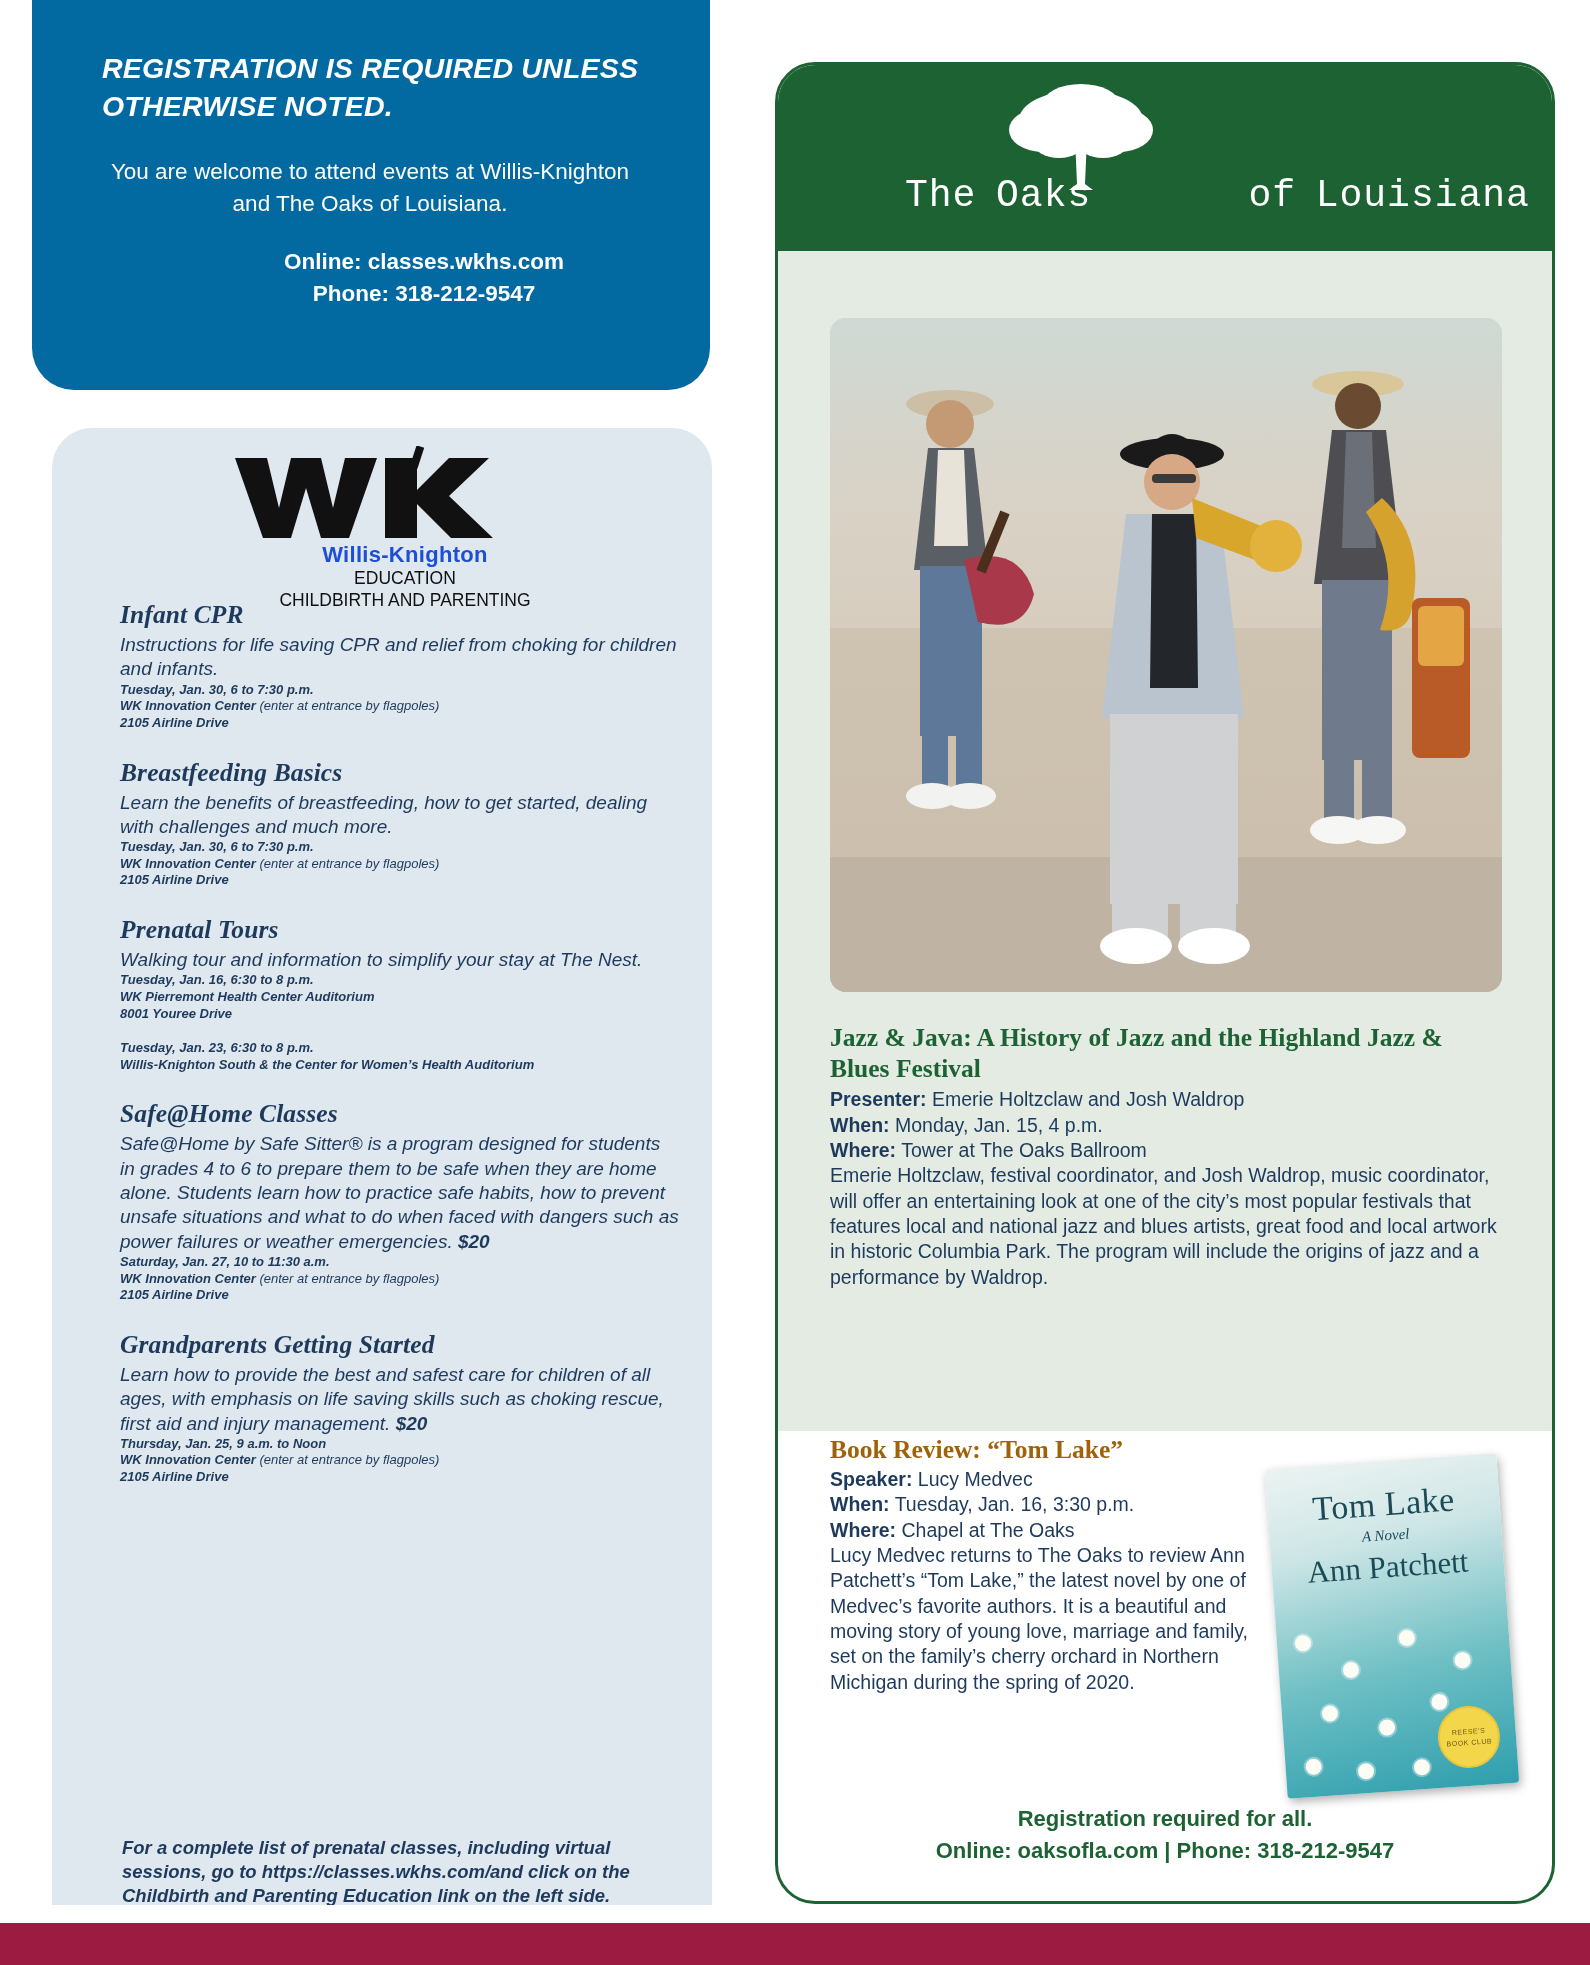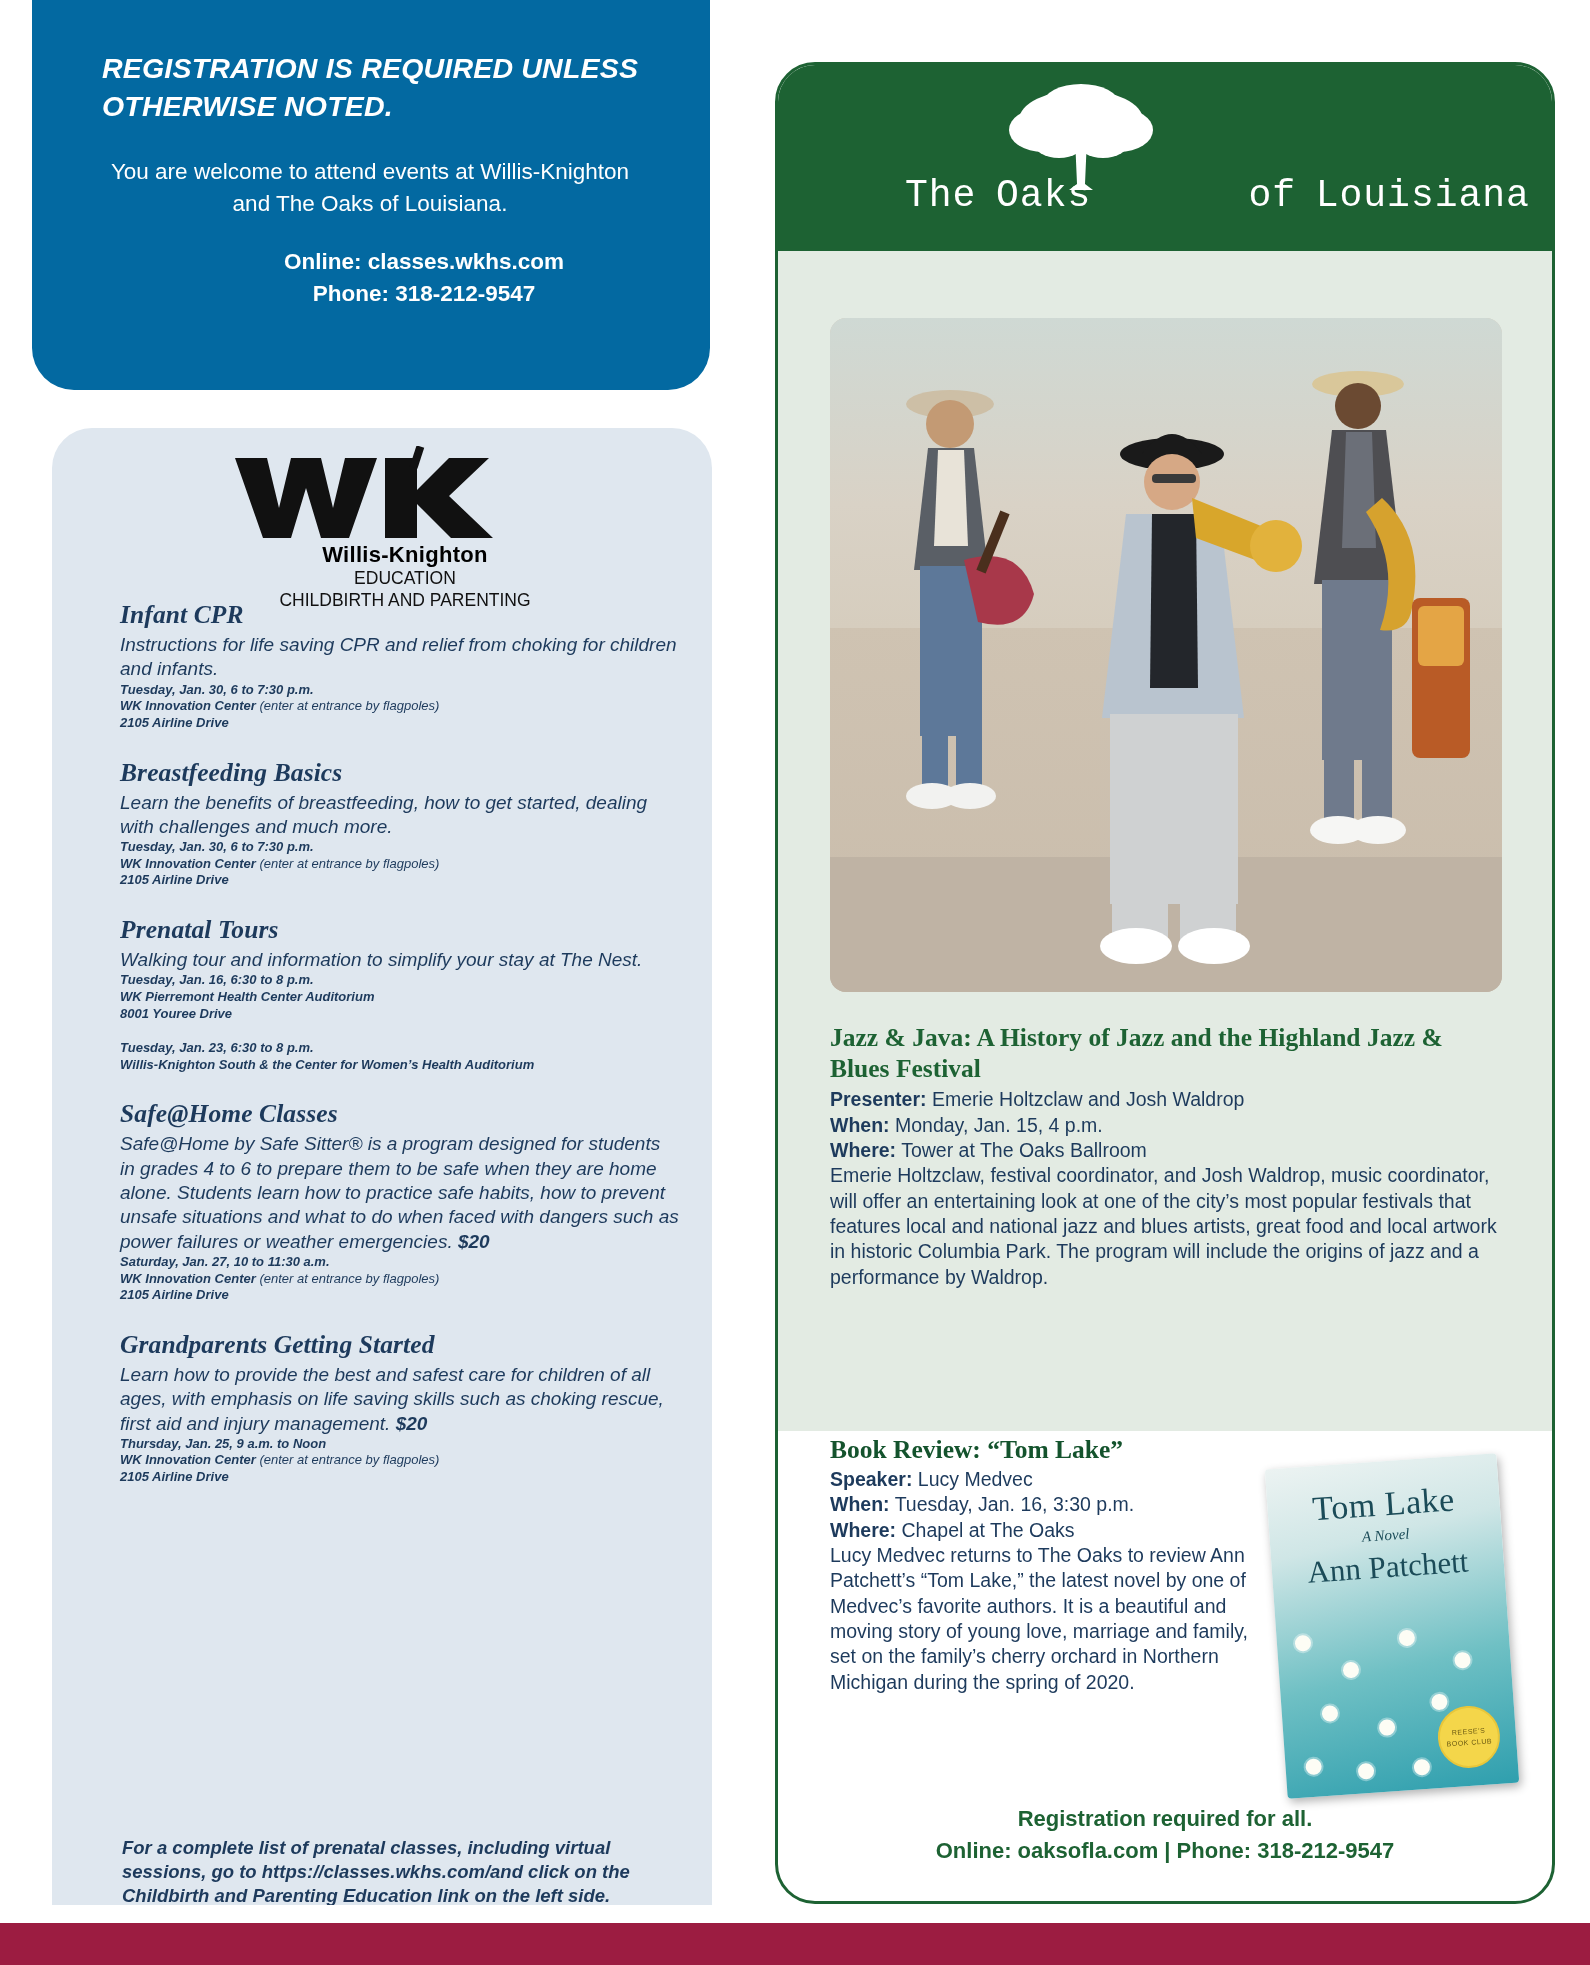--- a/index.html
+++ b/index.html
@@ -105,21 +105,21 @@
   .wk-mark {
     display: inline-block;
     position: relative;
     width: 330px;
     height: 118px;
   }
   .wk-mark svg { display:block; }
   .wk-sub1 {
     font-size: 17.5px;
     letter-spacing: .2px;
-    color: #000000;
+    color: #1d4ed8;
     margin-top: -2px;
     text-align: center;
     padding-left: 46px;
   }
   .wk-sub2 {
     font-size: 17.5px;
     color: #111;
     text-align: center;
     padding-left: 46px;
     line-height: 1.25;
@@ -275,21 +275,21 @@
     position: absolute;
     left: 52px;
     top: 1370px;
     width: 430px;
     color: #1d3a5c;
   }
   .book-title {
     font-family: "Liberation Serif", serif;
     font-weight: bold;
     font-size: 25.5px;
-    color: #14532d;
+    color: #a16207;
     margin-bottom: 2px;
   }
 
   .book-cover {
     position: absolute;
     right: 44px;
     top: 1396px;
     width: 232px;
     height: 330px;
     transform: rotate(-4deg);

